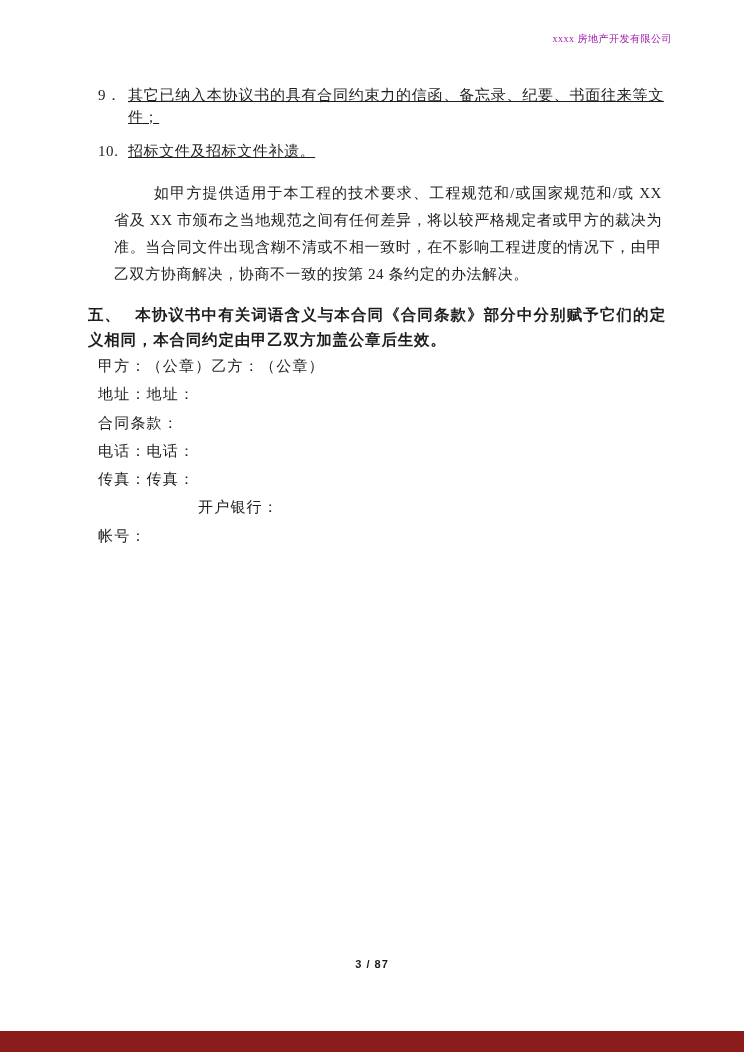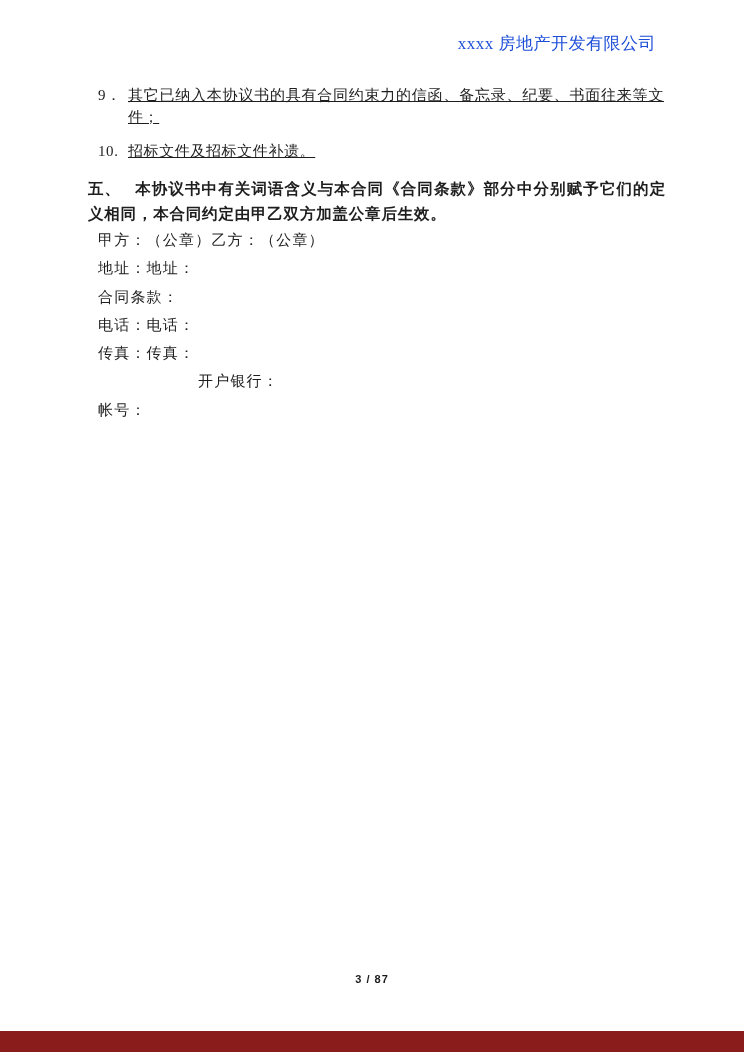--- a/index.html
+++ b/index.html
@@ -8,24 +8,24 @@
     width: 744px;
     height: 1052px;
     background: #ffffff;
     overflow: hidden;
     font-family: "Liberation Serif", "DejaVu Serif", serif;
     color: #1e1e1e;
   }
   .company-header {
     position: absolute;
     top: 32px;
-    right: 88px;
-    font-size: 17px;
+    right: 72px;
+    font-size: 10px;
     letter-spacing: 0.5px;
-    color: #1d4ed8;
+    color: #a21caf;
   }
   .content {
     position: absolute;
     left: 98px;
     top: 84px;
     width: 566px;
     font-size: 15px;
   }
   .list-item {
     display: flex;
@@ -65,21 +65,21 @@
   .signature-block {
     letter-spacing: 1.2px;
   }
   .sig-line {
     line-height: 28.3px;
     white-space: pre;
   }
   .sig-line.indent { padding-left: 100px; }
   .page-number {
     position: absolute;
-    bottom: 67px;
+    bottom: 82px;
     left: 0;
     width: 100%;
     text-align: center;
     font-family: "Liberation Sans", "DejaVu Sans", sans-serif;
     font-weight: bold;
     font-size: 11px;
     color: #1a1a1a;
     letter-spacing: 1px;
   }
   .footer-accent-bar {
@@ -103,20 +103,21 @@
     <div class="list-item">
       <span class="num">9．</span>
       <span class="txt">其它已纳入本协议书的具有合同约束力的信函、备忘录、纪要、书面往来等文件；</span>
     </div>
 
     <div class="list-item">
       <span class="num">10.</span>
       <span class="txt">招标文件及招标文件补遗。</span>
     </div>
 
+    <p class="clause-para">如甲方提供适用于本工程的技术要求、工程规范和/或国家规范和/或 XX 省及 XX 市颁布之当地规范之间有任何差异，将以较严格规定者或甲方的裁决为准。当合同文件出现含糊不清或不相一致时，在不影响工程进度的情况下，由甲乙双方协商解决，协商不一致的按第 24 条约定的办法解决。</p>
 
     <p class="section-para">
       <span class="sec-num">五、</span><span class="sec-text">本协议书中有关词语含义与本合同《合同条款》部分中分别赋予它们的定义相同，本合同约定由甲乙双方加盖公章后生效。</span>
     </p>
 
     <div class="signature-block">
       <div class="sig-line">甲方：（公章）乙方：（公章）</div>
       <div class="sig-line">地址：地址：</div>
       <div class="sig-line">合同条款：</div>
       <div class="sig-line">电话：电话：</div>

